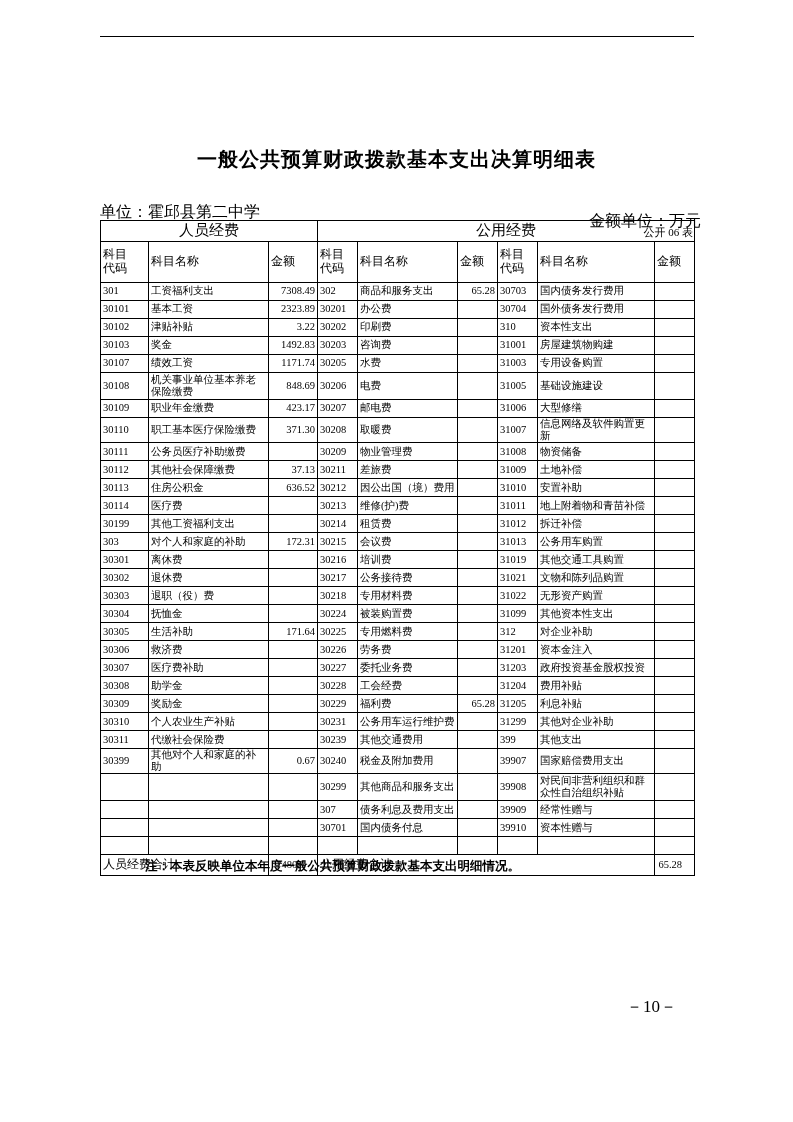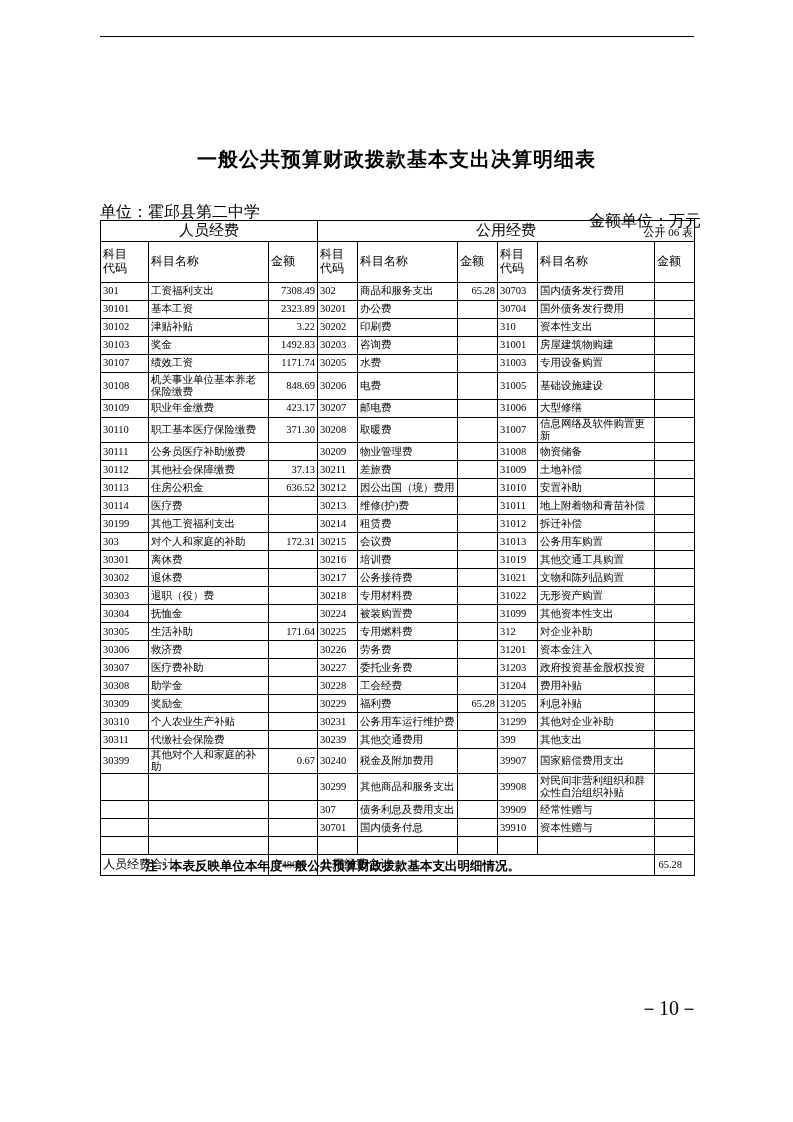--- a/index.html
+++ b/index.html
@@ -82,22 +82,22 @@
   .total .amt{ text-align:right; padding-right:12px; font-size:10.5px;}
   .note{
     position:absolute;
     left:100px;top:858px;
     font-size:12.5px;
     font-weight:bold;
     padding-left:45px;
   }
   .pagenum{
     position:absolute;
-    right:94px;top:995px;
-    font-size:20px;
+    right:116px;top:995px;
+    font-size:17px;
     font-family:Liberation Serif, serif;
   }
 </style>
 </head>
 <body>
 
 <div class="page">
 
   <div class="top-rule"></div>
 

